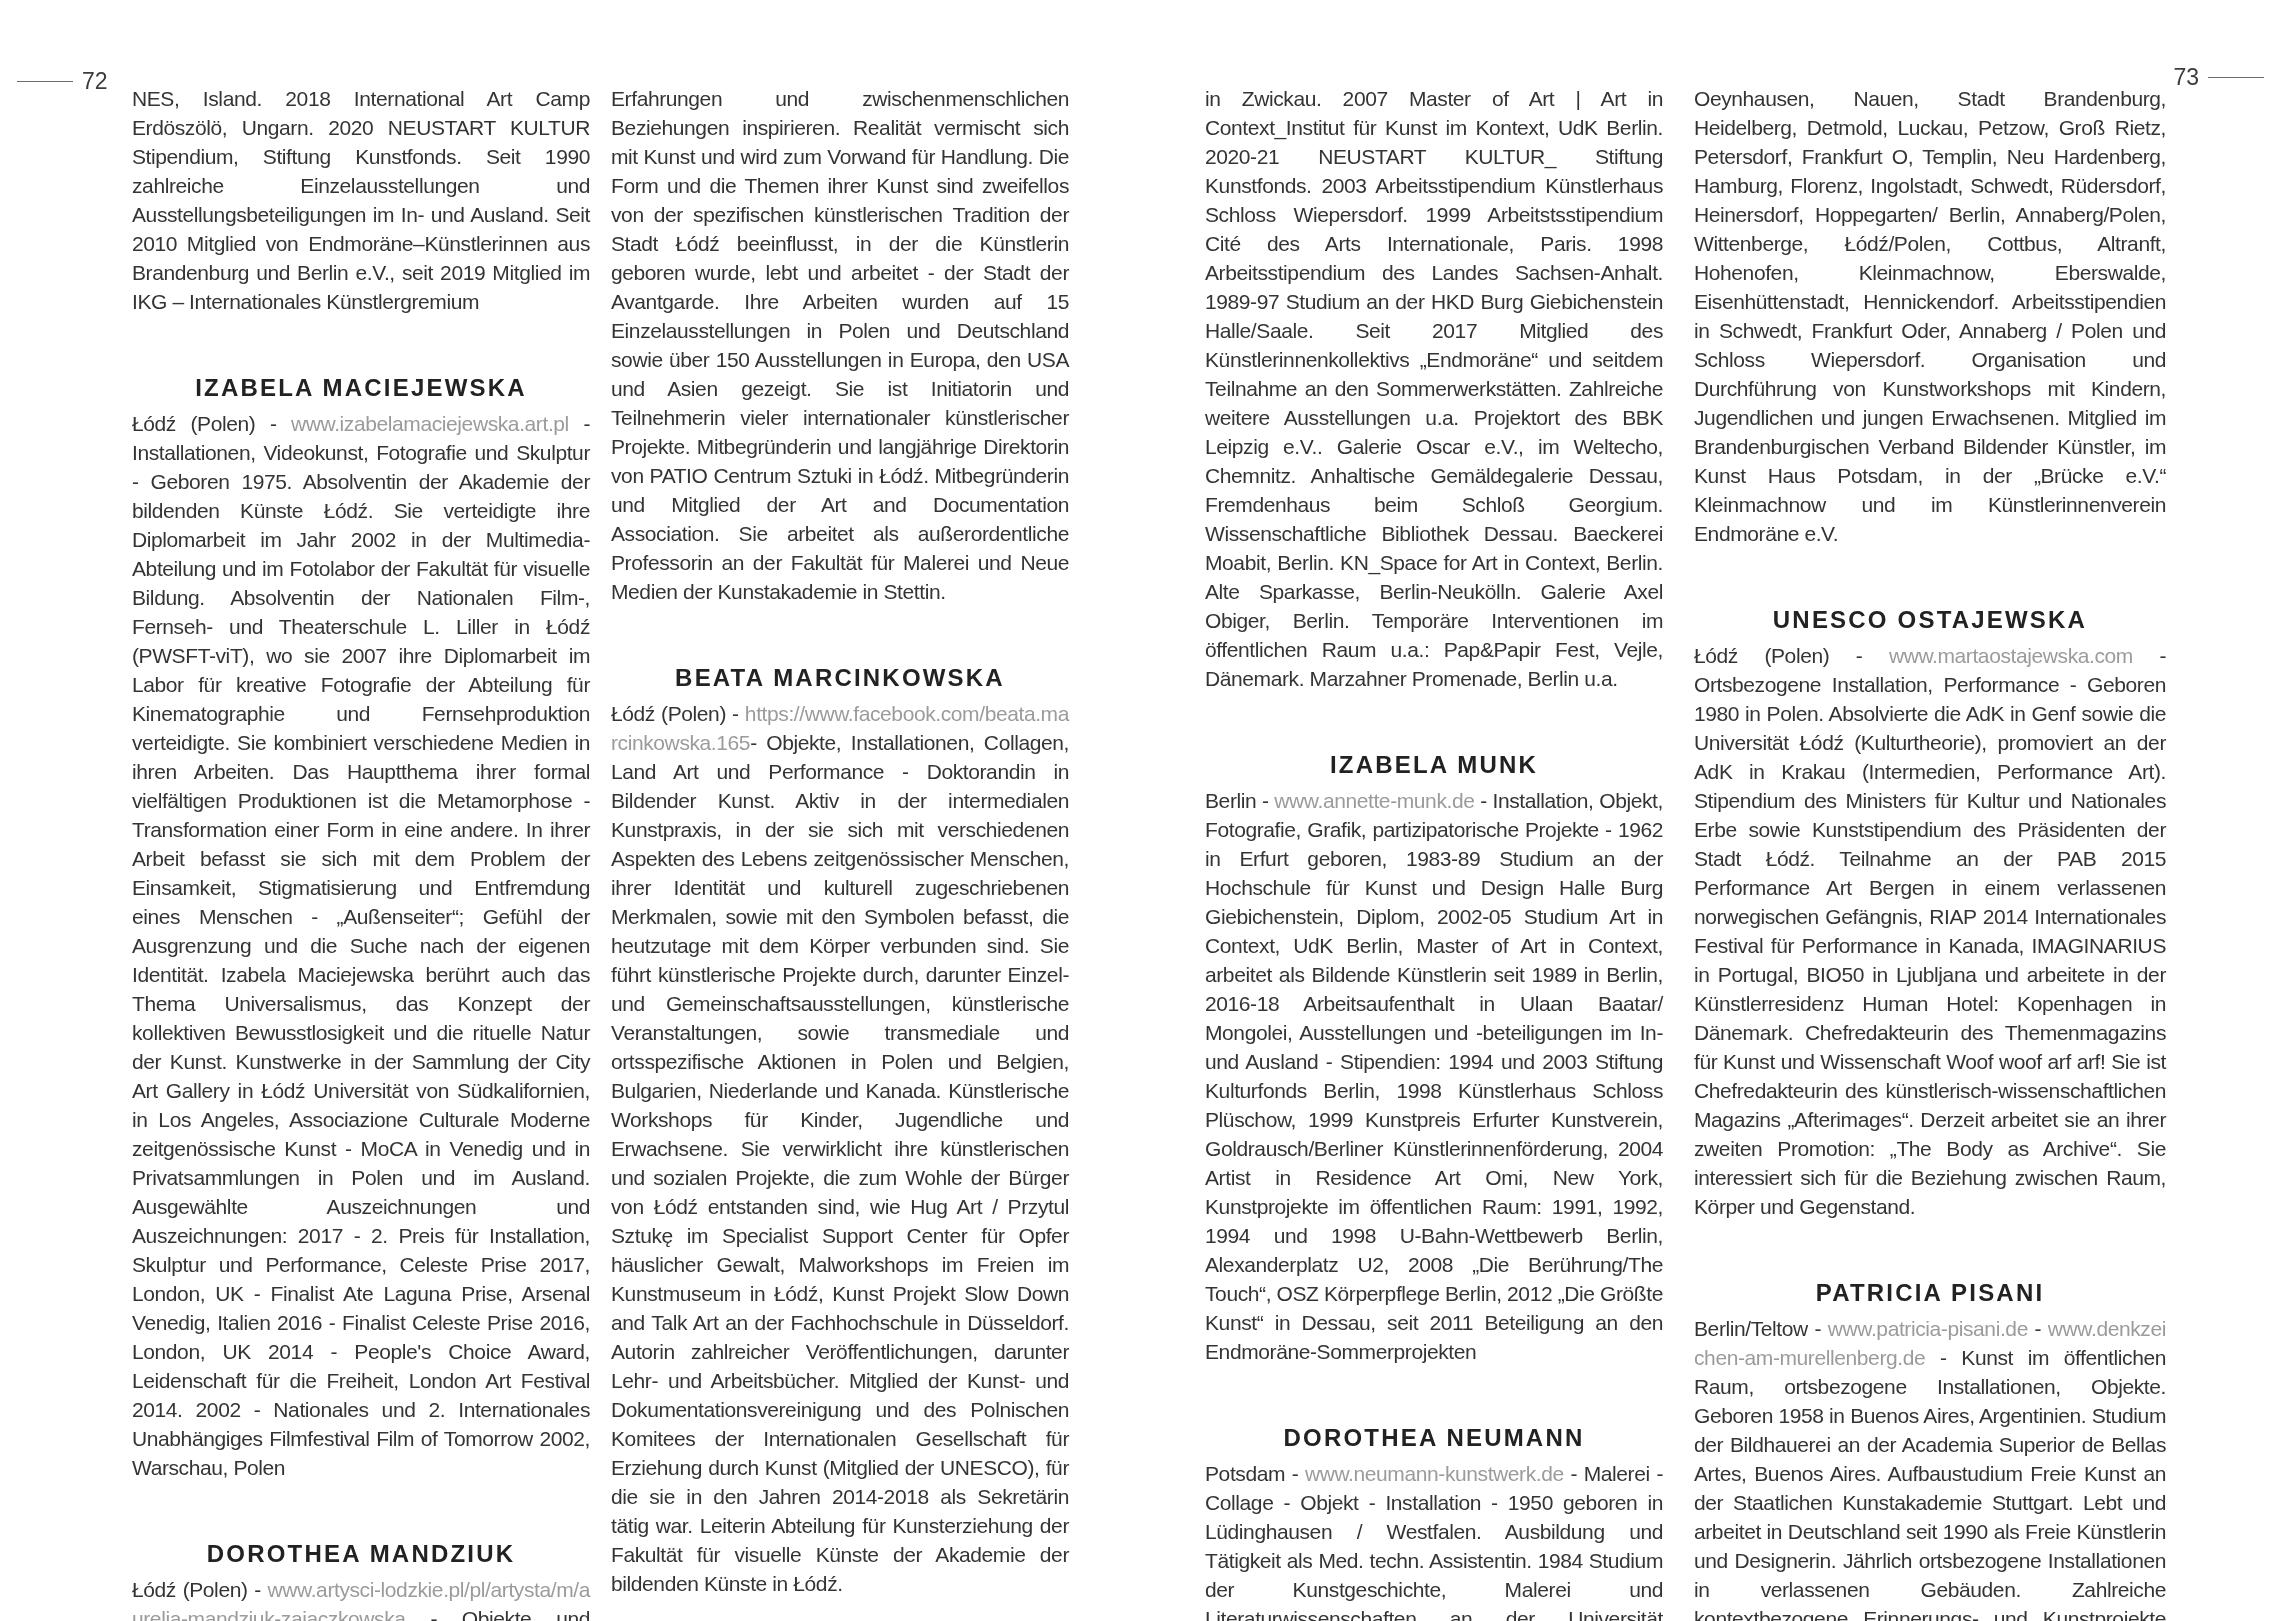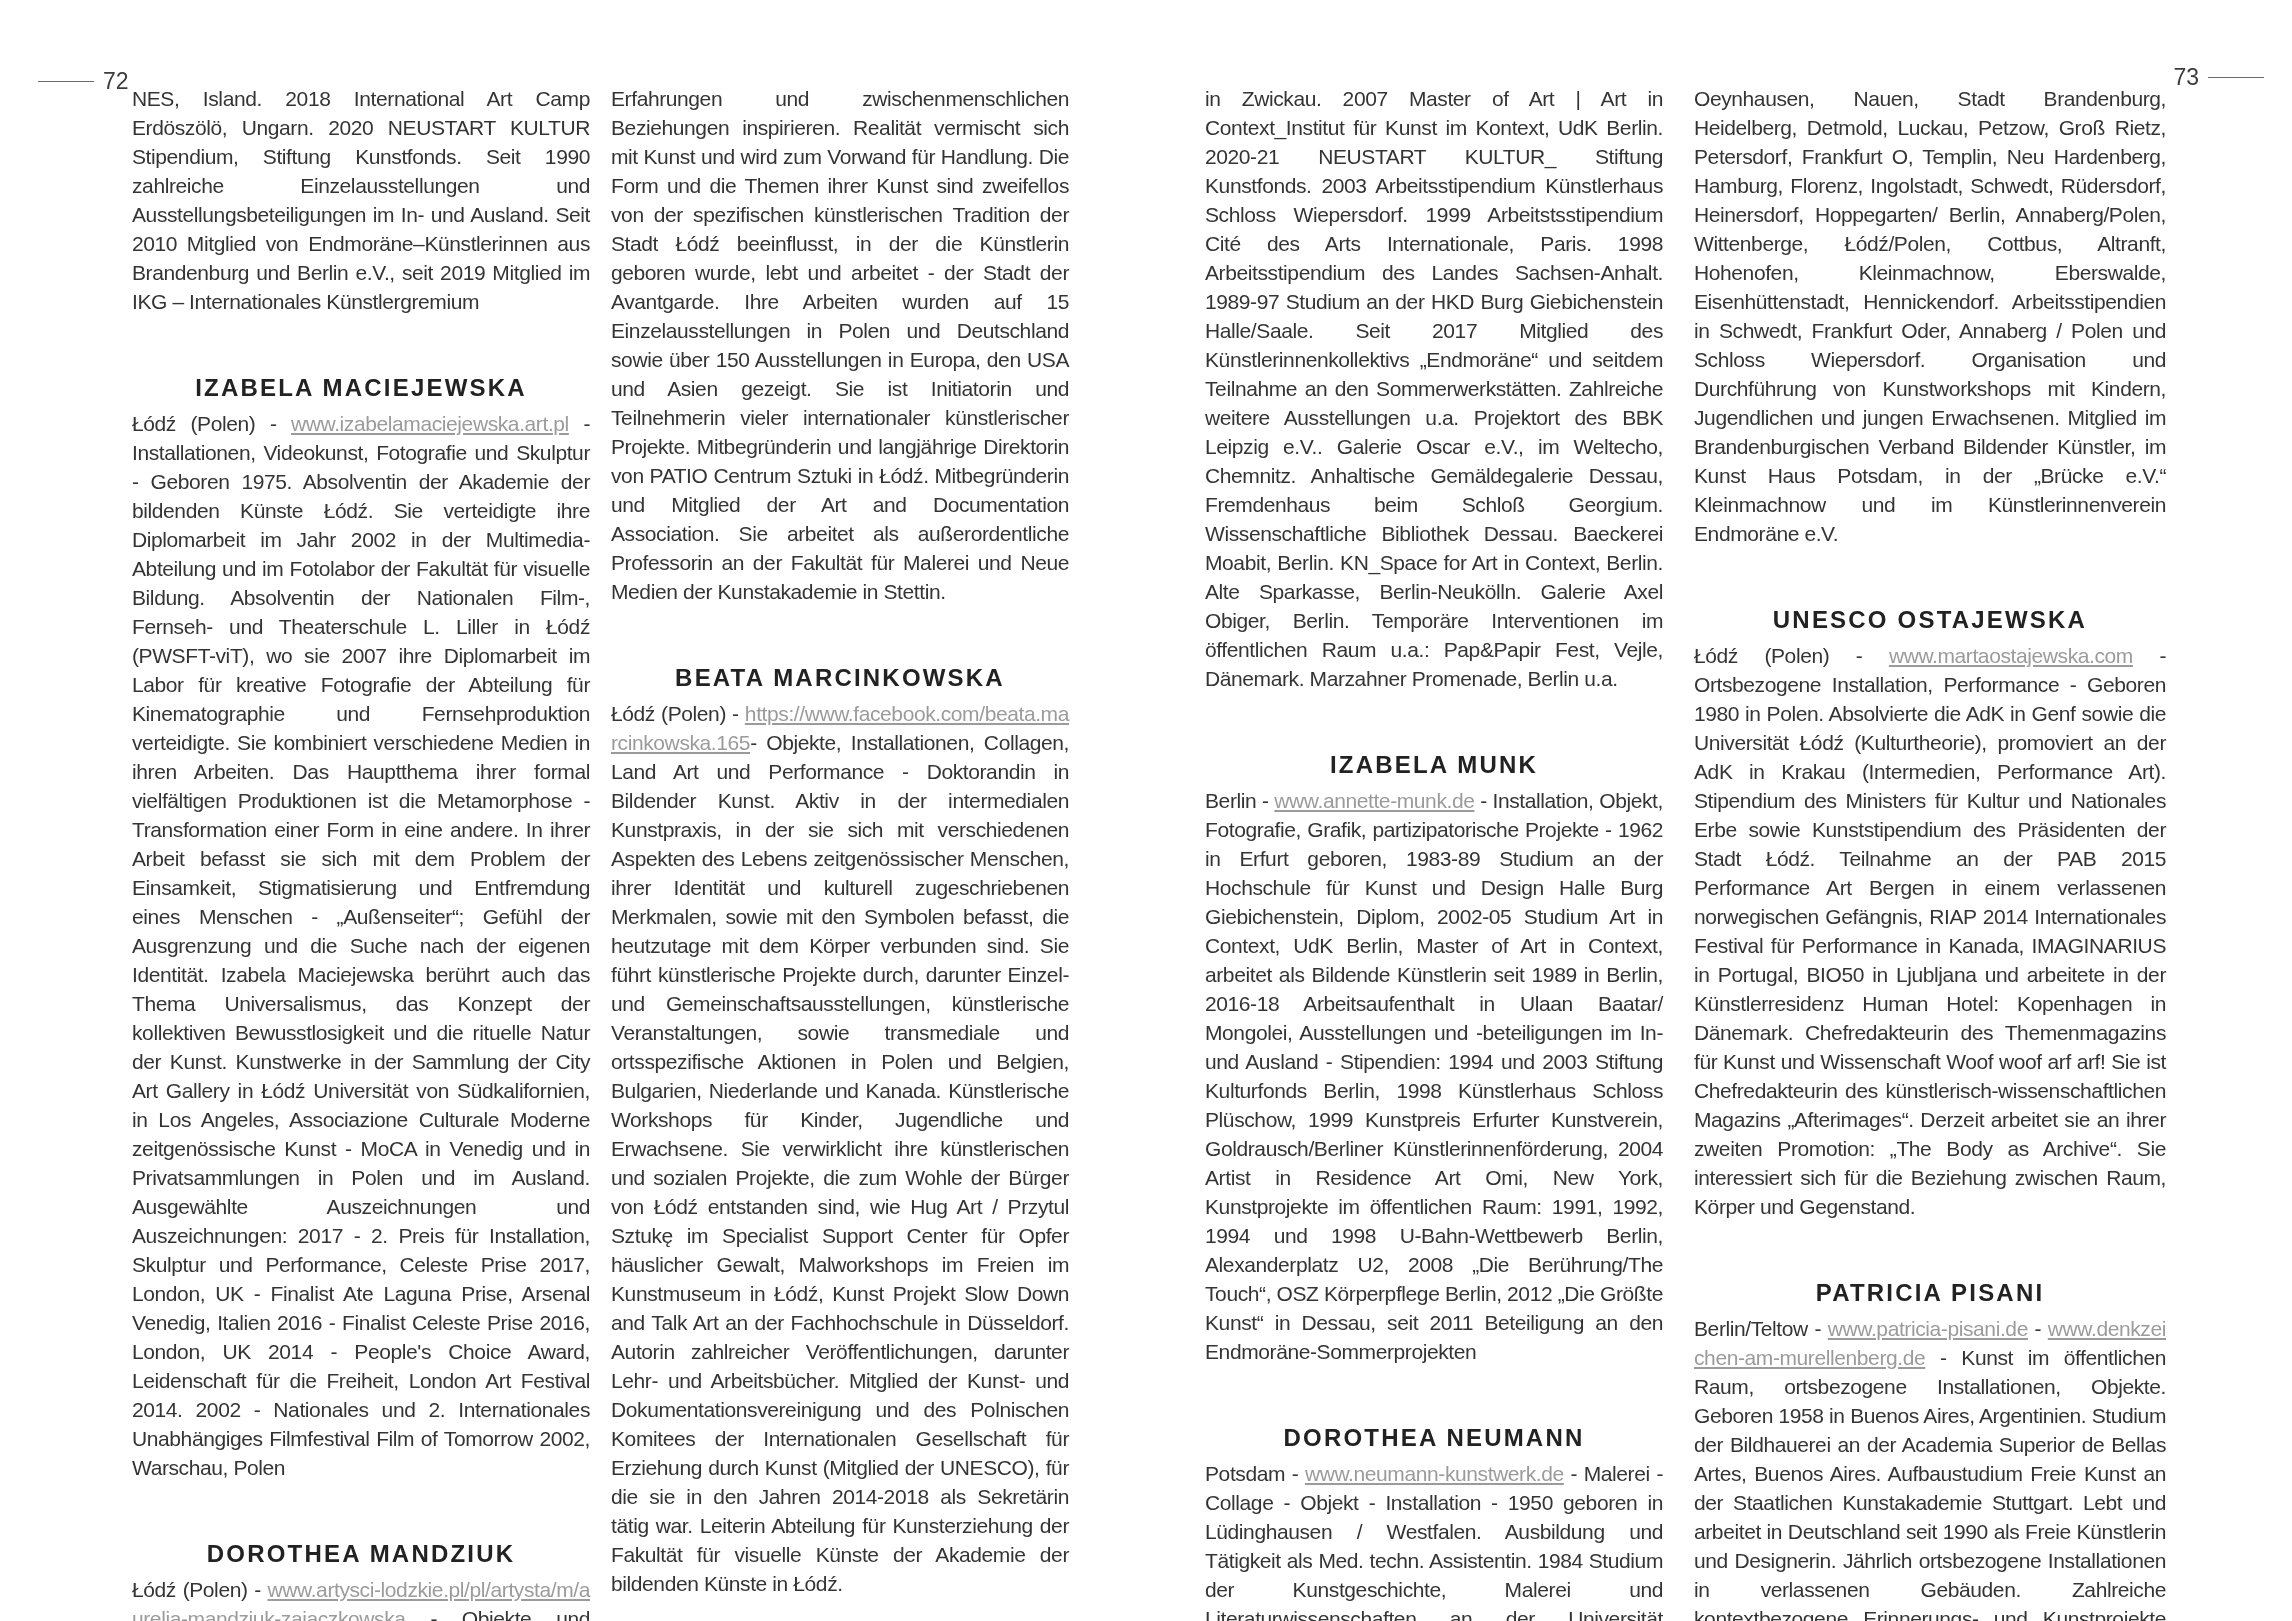--- a/index.html
+++ b/index.html
@@ -26,21 +26,21 @@
     align-items: center;
     gap: 9px;
     font-size: 23px;
     color: #3c3c3c;
   }
   .pagenum-group .rule {
     width: 56px;
     height: 1.8px;
     background: #6b6b6b;
   }
-  .pagenum-left  { left: 38px; top: 68px; }
+  .pagenum-left  { left: 17px; top: 68px; }
   .pagenum-right { right: 29px; top: 64px; }
   .col {
     position: absolute;
     top: 77px;
     width: 472px;
     height: 1544px;
     overflow: hidden;
     text-align: justify;
     font-size: 21px;
     line-height: 29px;
@@ -63,21 +63,20 @@
     letter-spacing: 2.2px;
     color: #222222;
     line-height: 29px;
     text-align: center;
   }
   h2.bio-heading:first-child { margin-top: 0; }
   span.link {
     color: #9b9b9b;
     overflow-wrap: anywhere;
     word-break: break-all;
-    text-decoration: underline;
   }
   span.seg { overflow-wrap: break-word; }
 </style>
 </head>
 <body>
 
 <div class="spread">
 
   <div class="pagenum-group pagenum-left">
     <span class="rule"></span>

